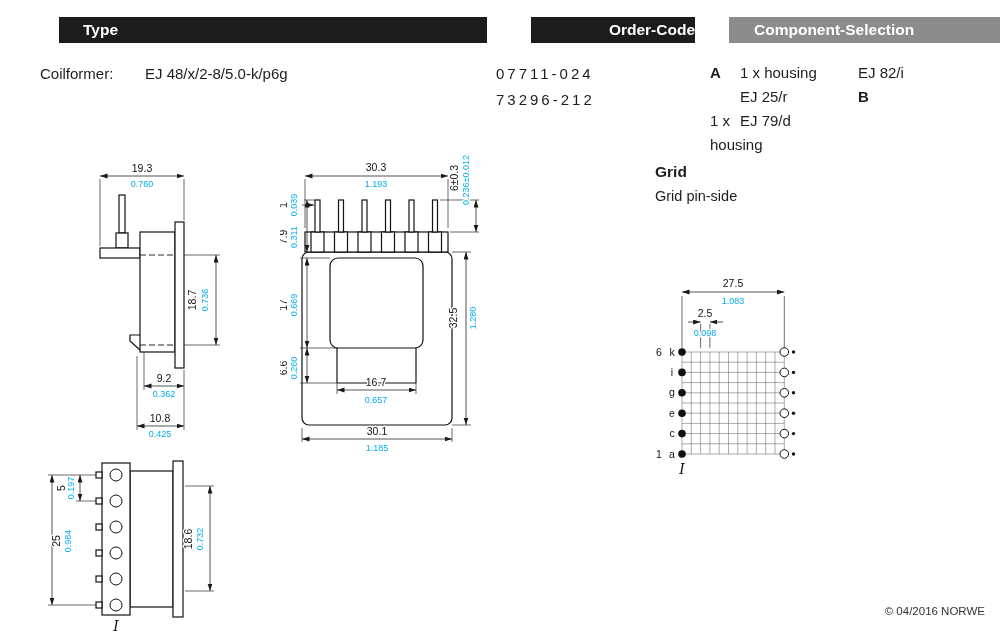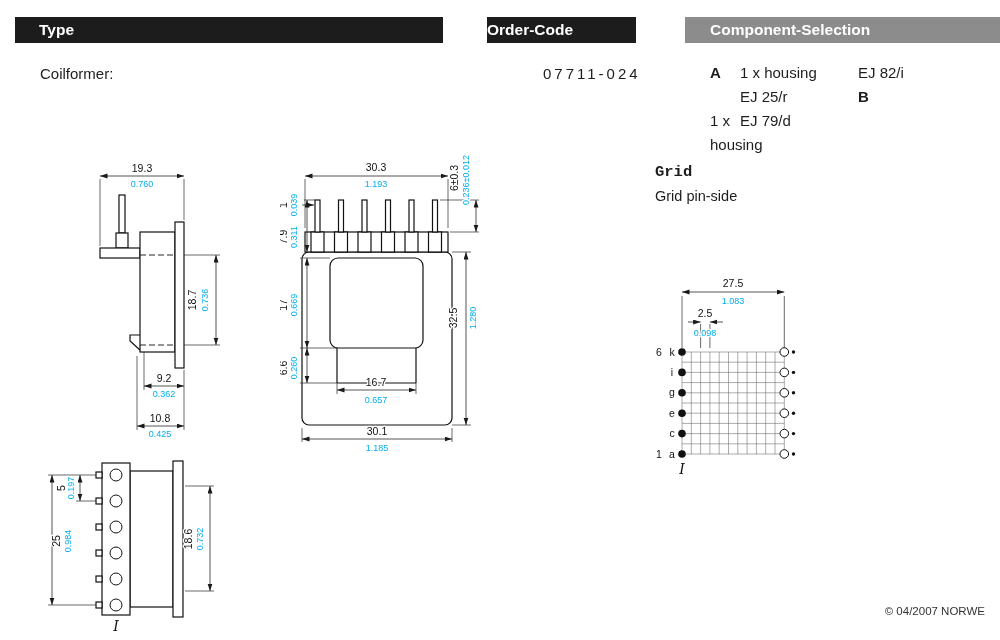--- a/index.html
+++ b/index.html
@@ -5,33 +5,33 @@
   :root{
     --accent-cyan:#00aeef;
     --bar-black:#1c1c1c;
     --bar-gray:#8c8c8c;
     --line:#1a1a1a;
   }
   html,body{margin:0;padding:0;background:#fff;}
   .page{position:relative;width:1000px;height:640px;background:#fff;overflow:hidden;
         font-family:"Liberation Sans",sans-serif;color:#1d1d1d;}
   .bar{position:absolute;top:17px;height:26px;display:flex;align-items:center;
-       color:#fff;font-weight:bold;font-size:15.5px;box-sizing:border-box;}
+       color:#fff;font-weight:bold;font-size:15.5px;box-sizing:border-box;margin-left:44px;}
   .bar-type{left:15px;width:428px;background:var(--bar-black);padding-left:24px;}
-  .bar-order{left:487px;width:149px;background:var(--bar-black);}
+  .bar-order{left:487px;width:164px;background:var(--bar-black);justify-content:flex-end;}
   .bar-comp{left:685px;width:338px;background:var(--bar-gray);padding-left:25px;}
   .type-rows{position:absolute;left:40px;top:61px;font-size:15px;}
   .type-row{display:flex;line-height:26px;}
   .type-row .lbl{width:105px;}
-  .order-codes{position:absolute;left:496px;top:61px;font-size:15px;letter-spacing:3px;line-height:26px;margin-left:47px;}
+  .order-codes{position:absolute;left:496px;top:61px;font-size:15px;letter-spacing:3px;line-height:26px;}
   .comp-sel{position:absolute;left:710px;top:61px;font-size:15px;display:grid;
             grid-template-columns:30px 118px auto;line-height:24px;}
   .comp-sel .key{font-weight:bold;}
   .grid-info{position:absolute;left:655px;top:163px;}
-  .grid-info .t{font-weight:bold;font-size:15.5px;margin-bottom:7px;font-family:Liberation Mono, monospace;}
+  .grid-info .t{font-weight:bold;font-size:15.5px;margin-bottom:7px;}
   .grid-info .s{font-size:14.5px;}
   .copyright{position:absolute;right:15px;top:605px;font-size:11.5px;color:#333;}
   .drawing{position:absolute;}
   
   svg .part{fill:#fff;stroke:#111;stroke-width:1.2;}
   svg .partl{fill:none;stroke:#111;stroke-width:1.2;}
   svg .dash{fill:none;stroke:#111;stroke-width:.9;stroke-dasharray:6 3;}
   svg .dim{stroke:#2a2a2a;stroke-width:.8;fill:none;}
   svg .ext{stroke:#2a2a2a;stroke-width:.7;fill:none;}
   svg .gl{stroke:#666;stroke-width:.55;}
@@ -64,25 +64,27 @@
   <div class="bar bar-order">
     <span>Order-Code</span>
   </div>
   <div class="bar bar-comp">
     <span>Component-Selection</span>
   </div>
 
   <div class="type-rows">
     <div class="type-row">
       <span class="lbl">Coilformer:</span>
+      <span class="val">EJ 48/x/2-8/5.0-k/p6g</span>
     </div>
   </div>
 
   <div class="order-codes">
     <div>07711-024</div>
+    <div>73296-212</div>
   </div>
 
   <div class="comp-sel">
     <span class="key">A</span>
     <span>1 x housing</span>
     <span>EJ 82/i</span>
     <span class="key"></span>
     <span>EJ 25/r</span>
     <span class="key">B</span>
     <span>1 x housing</span>
@@ -312,15 +314,15 @@
       <line class="ext" x1="64.9" y1="64" x2="64.9" y2="88"></line>
       <line class="dim" x1="43" y1="62" x2="55.6" y2="62" marker-end="url(#arw)"></line>
       <line class="dim" x1="78" y1="62" x2="64.9" y2="62" marker-end="url(#arw)"></line>
       <text class="mm" x="60" y="57">2.5</text>
       <text class="in" x="60" y="76">0.098</text>
 
       <text class="sec" x="37" y="214">I</text>
     </g>
   </svg>
 
-  <div class="copyright">© 04/2007 NORWE</div>
+  <div class="copyright">© 04/2016 NORWE</div>
 
 </div>
 
 </body></html>

